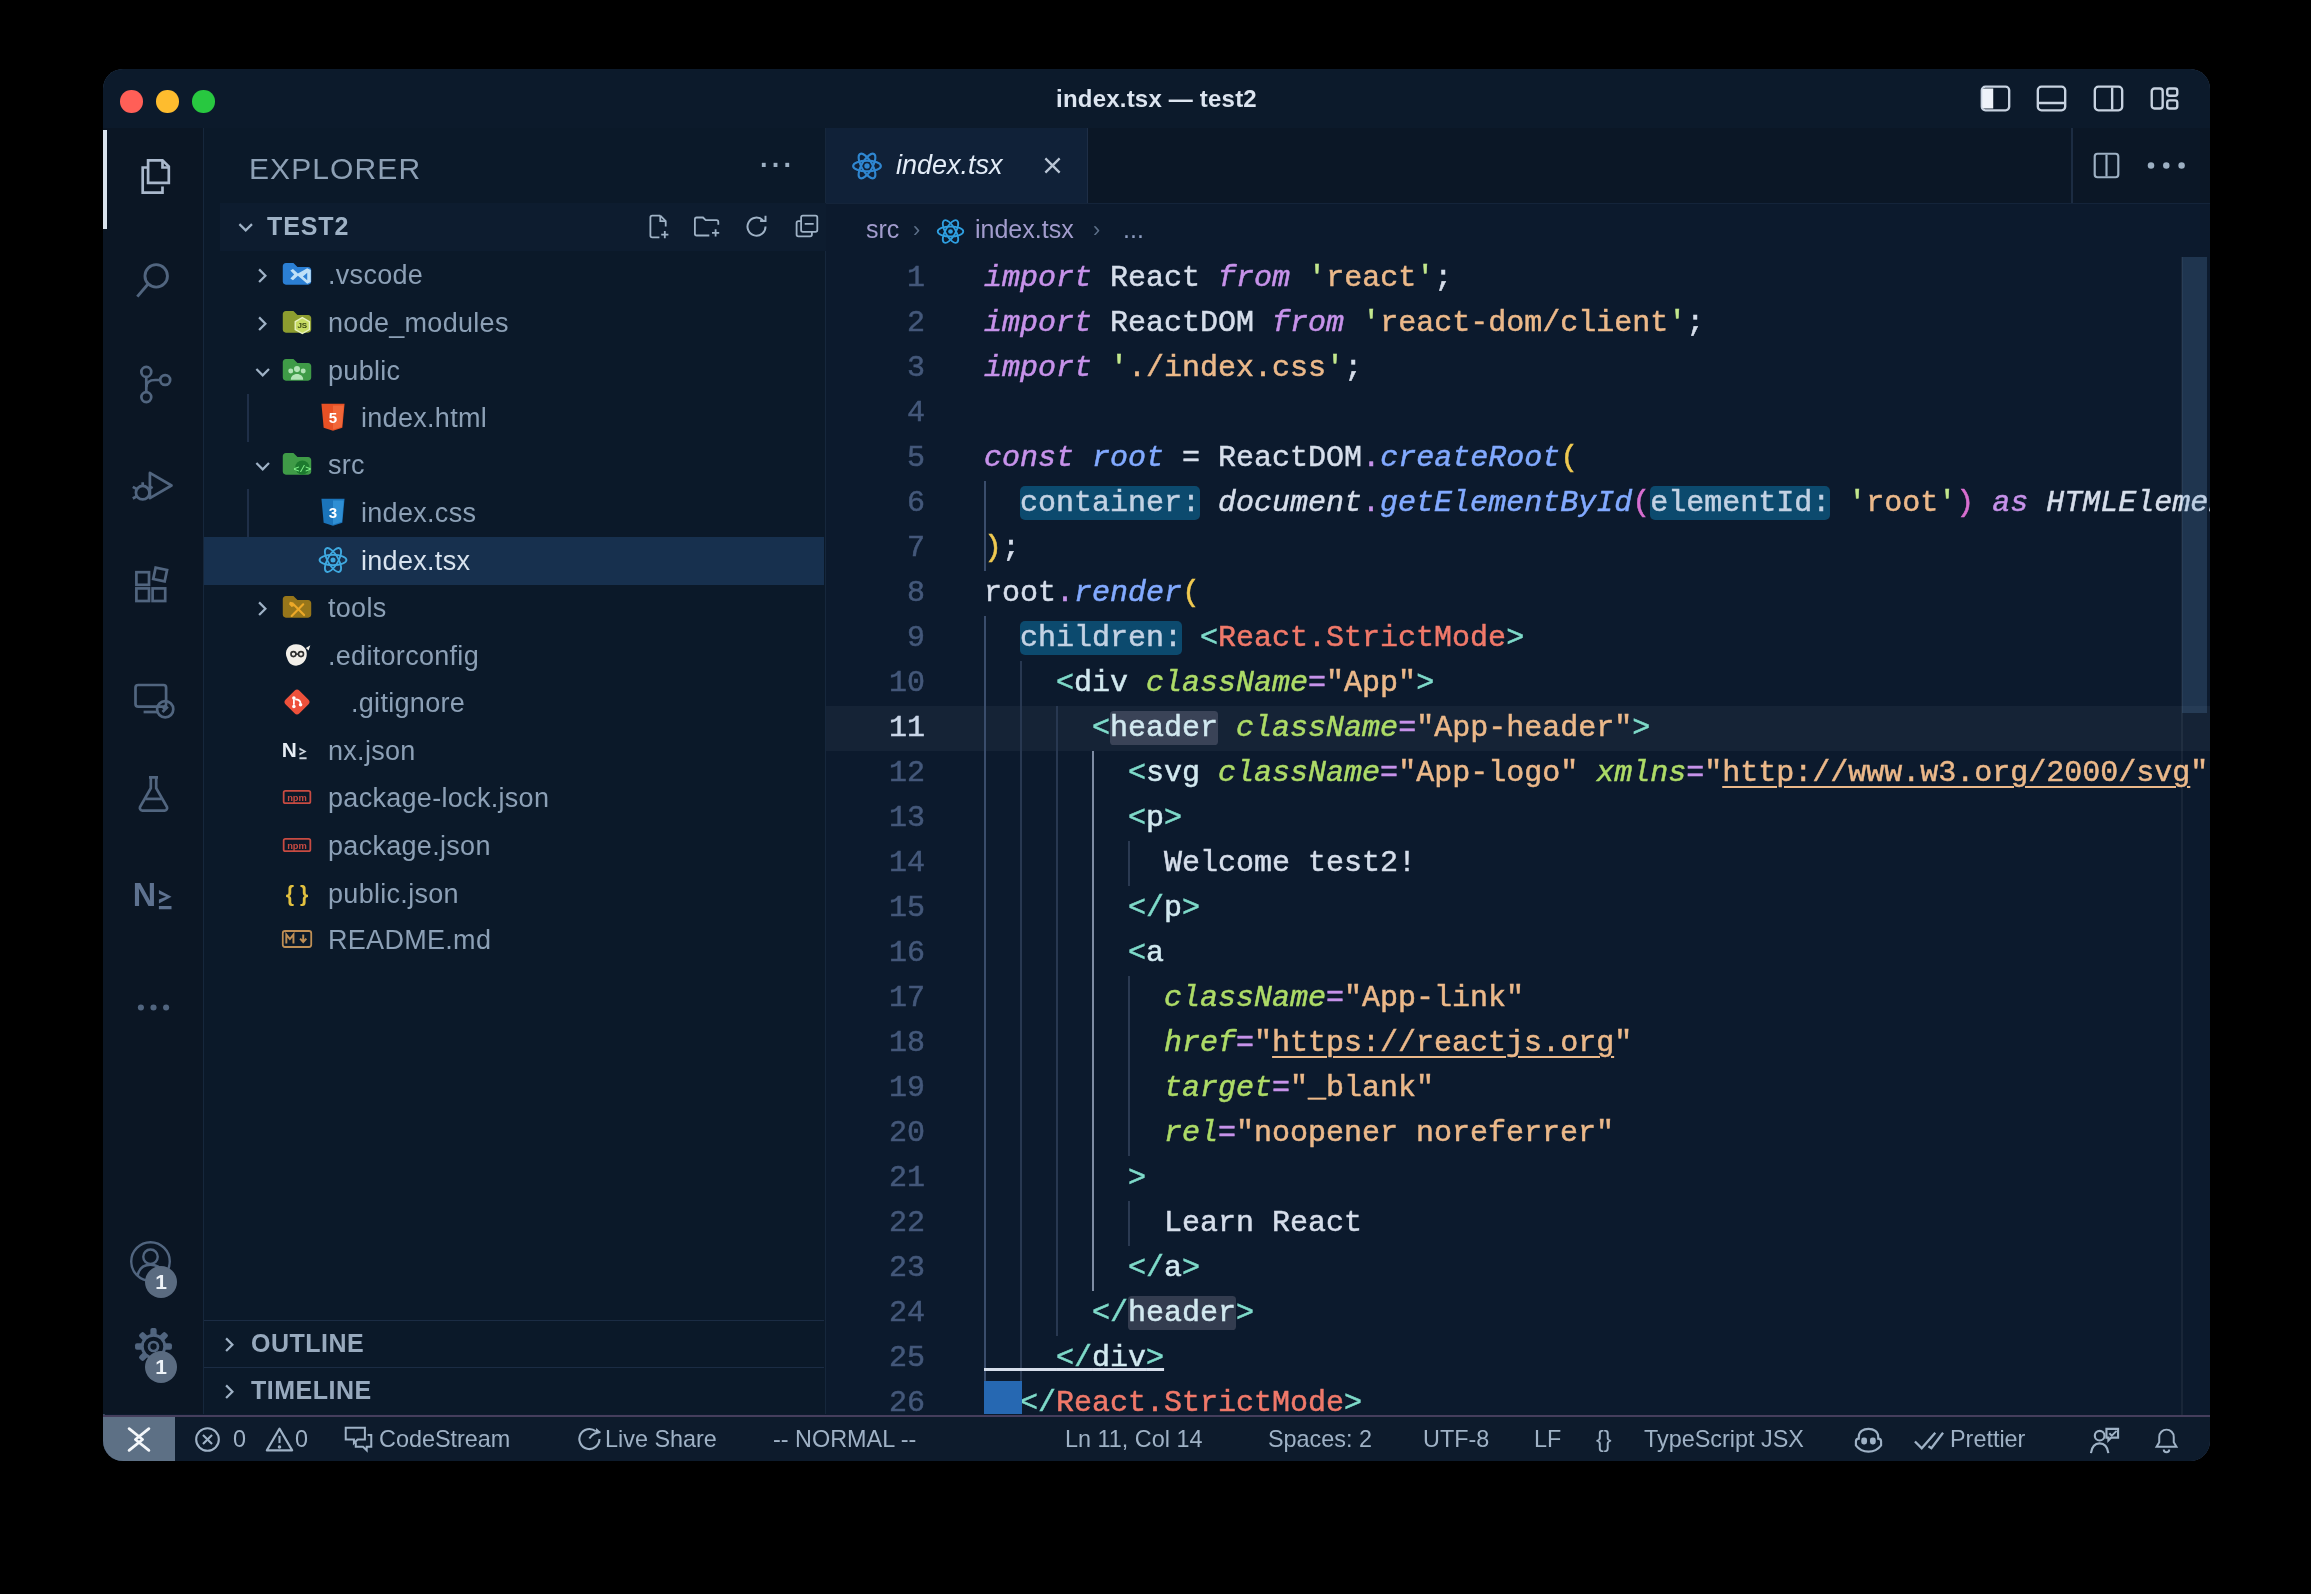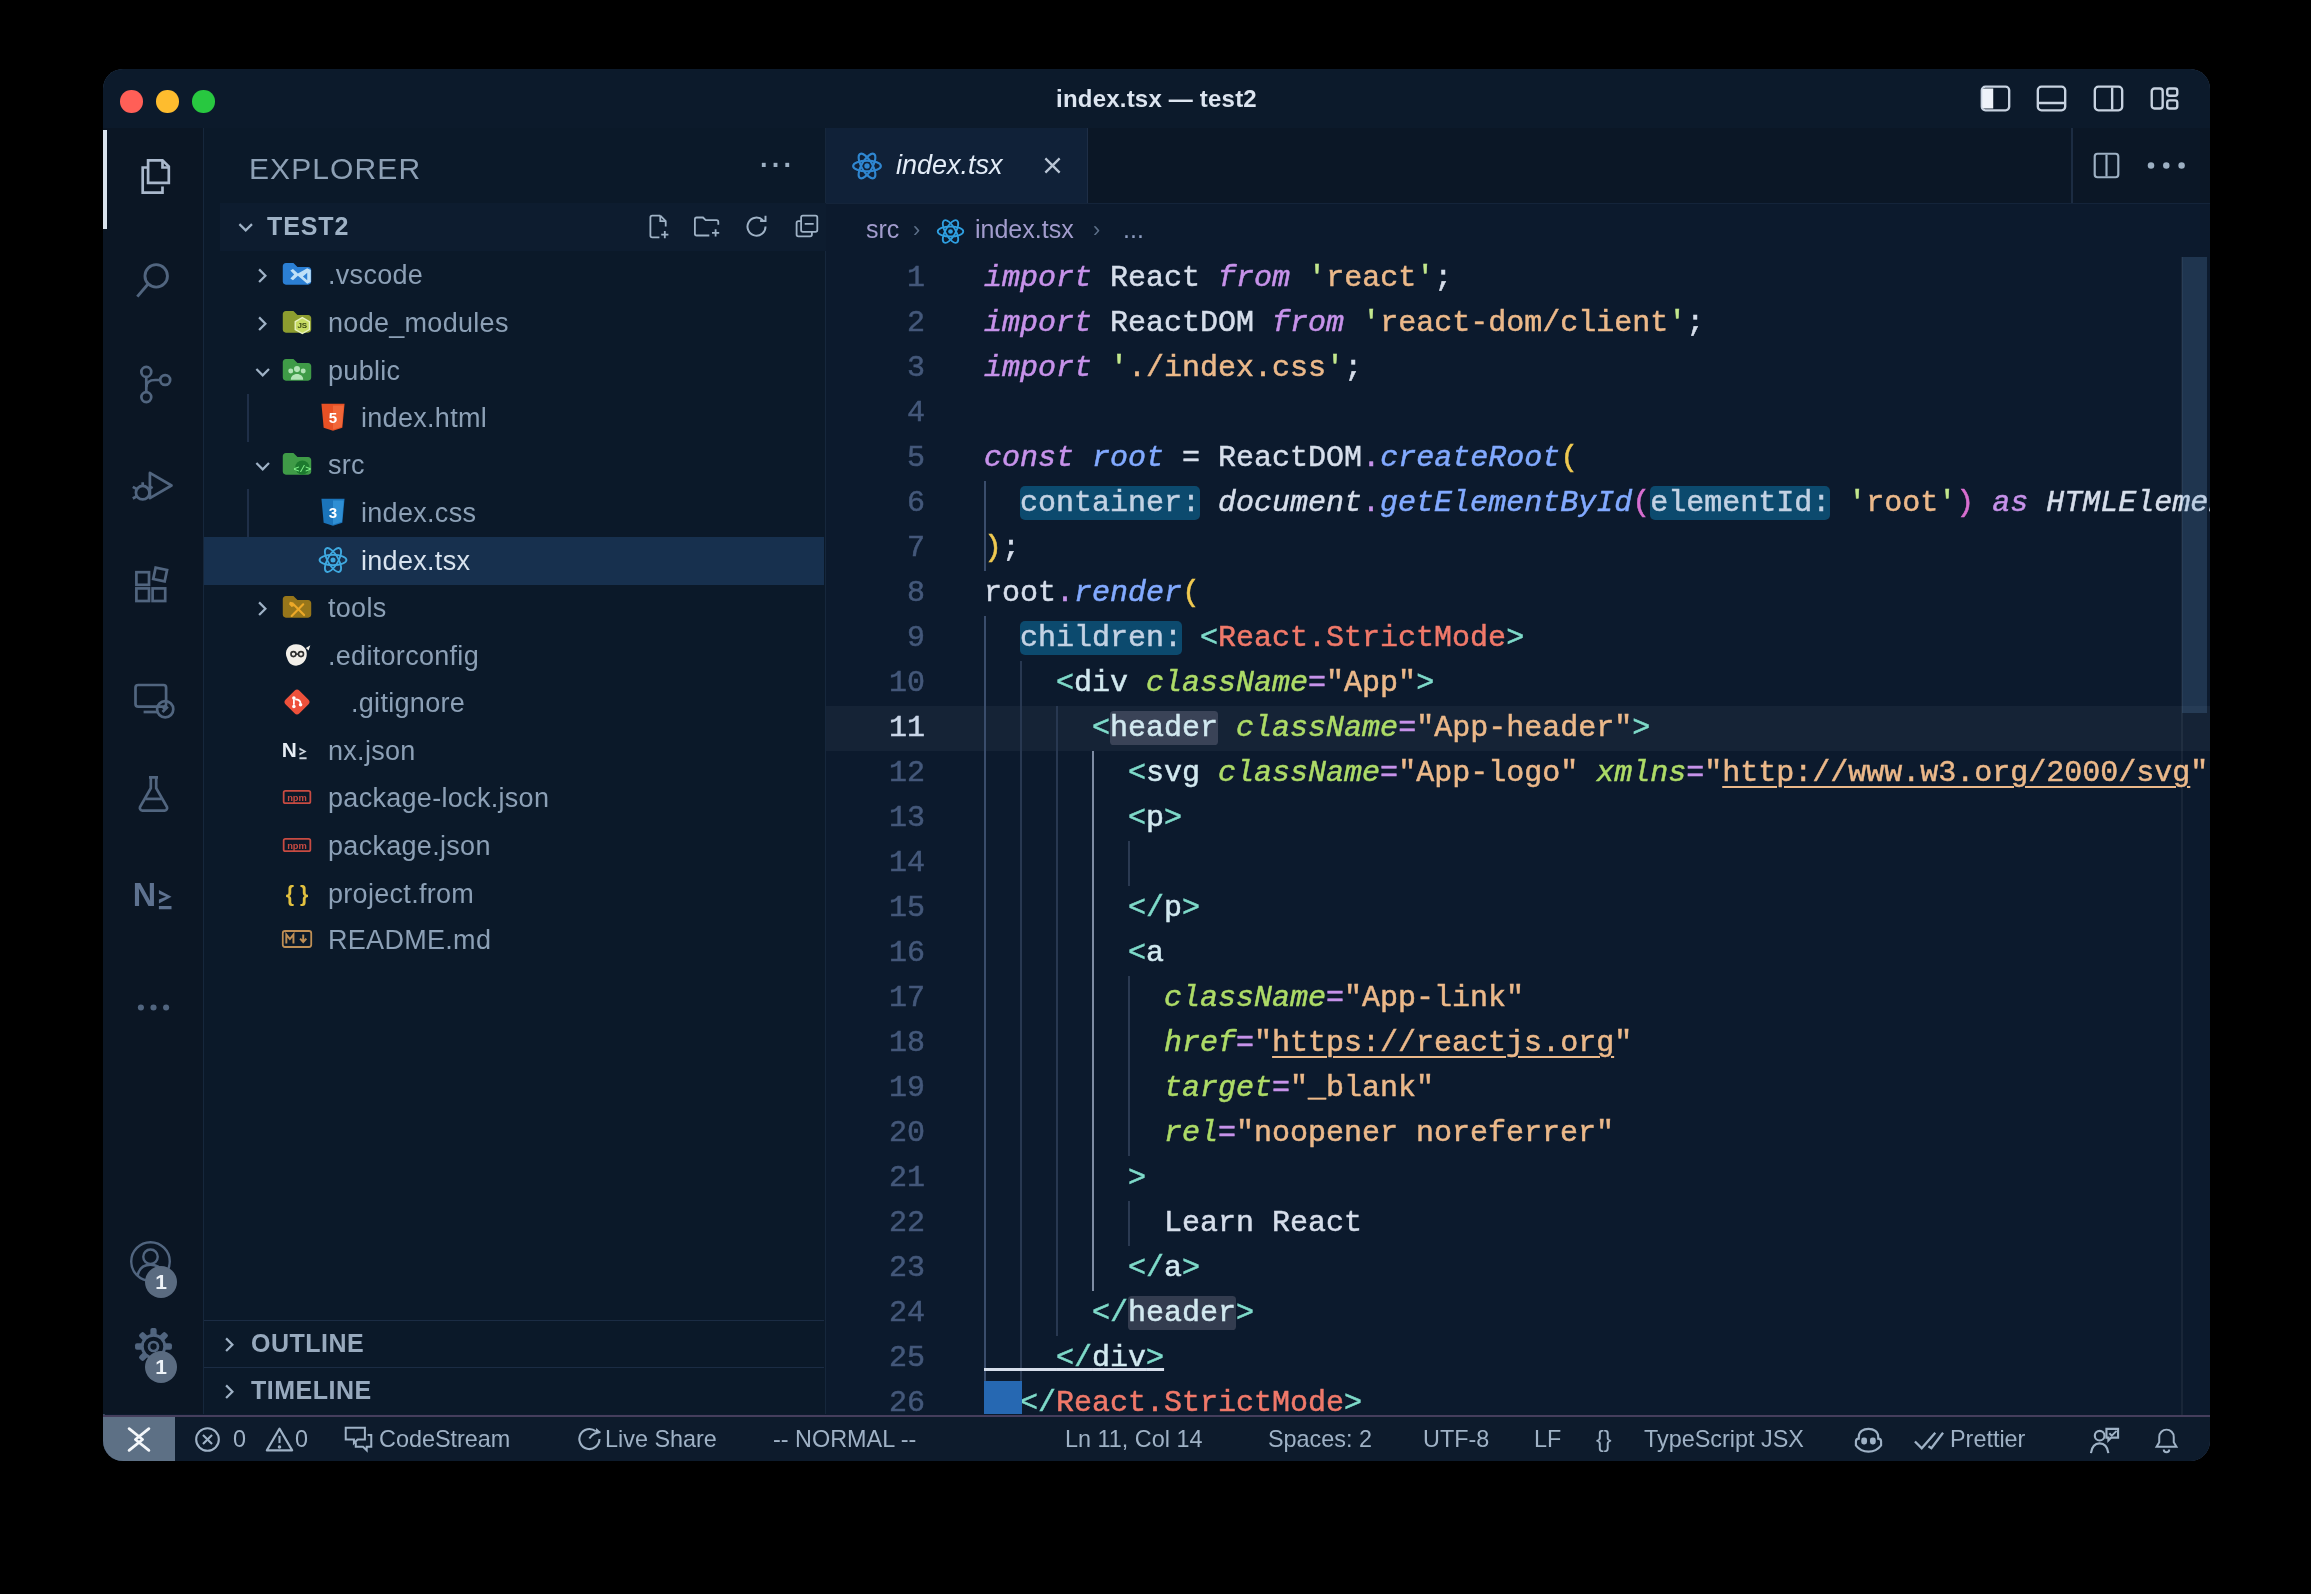--- a/index.html
+++ b/index.html
@@ -365,21 +365,21 @@
           <svg class="ficon" style="left:77px;" width="32" height="32" viewBox="0 0 36 36">
             <rect x="3" y="11" width="30" height="14" rx="2" fill="none" stroke="#c84b42" stroke-width="2"></rect>
             <text x="18" y="22.5" font-size="10.5" font-weight="bold" fill="#c84b42" text-anchor="middle" font-family="Liberation Sans">npm</text>
           </svg>
           <span class="nm" style="left:124px;">package.json</span>
         </div>
       <div class="trow" style="top:742px;">
           <svg class="ficon" style="left:77px;" width="32" height="32" viewBox="0 0 36 36">
             <text x="18" y="27" font-size="24" font-weight="bold" fill="#e3c13f" text-anchor="middle" font-family="Liberation Sans">{ }</text>
           </svg>
-          <span class="nm" style="left:124px;">project.from</span>
+          <span class="nm" style="left:124px;">public.json</span>
         </div>
       <div class="trow" style="top:788px;">
           <svg class="ficon" style="left:77px;" width="32" height="32" viewBox="0 0 36 36">
             <rect x="2" y="9" width="32" height="18" rx="2.5" fill="none" stroke="#bf8f55" stroke-width="2"></rect>
             <path d="M6 23 v-10 l4 5 l4-5 v10" fill="none" stroke="#bf8f55" stroke-width="2.2"></path>
             <path d="M25 13 v7 M21.5 17.5 l3.5 4 l3.5-4" fill="none" stroke="#bf8f55" stroke-width="2.2"></path>
           </svg>
           <span class="nm" style="left:124px;">README.md</span>
         </div>
     </div>
@@ -487,20 +487,21 @@
     <div class="cl" style="top:134px;"></div>
     <div class="cl" style="top:179px;"><span class="kw">const</span> <span class="fn">root</span> <span class="id">=</span> <span class="id">ReactDOM</span><span class="dot">.</span><span class="fn">createRoot</span><span class="p1">(</span></div>
     <div class="cl" style="top:224px;">  <span class="hint">container:</span> <span class="idi">document</span><span class="dot">.</span><span class="fn">getElementById</span><span class="p2">(</span><span class="hint">elementId:</span> <span class="q">'</span><span class="str">root</span><span class="q">'</span><span class="p2">)</span> <span class="kw">as</span> <span class="idi">HTMLElement</span></div>
     <div class="cl" style="top:269px;"><span class="p1">)</span><span class="id">;</span></div>
     <div class="cl" style="top:314px;"><span class="id">root</span><span class="dot">.</span><span class="fn">render</span><span class="p1">(</span></div>
     <div class="cl" style="top:359px;">  <span class="hint">children:</span> <span class="jx">&lt;</span><span class="cp">React.StrictMode</span><span class="jx">&gt;</span></div>
     <div class="cl" style="top:404px;">    <span class="jx">&lt;</span><span class="tg">div</span> <span class="at">className</span><span class="eq">=</span><span class="str">"App"</span><span class="jx">&gt;</span></div>
     <div class="cl" style="top:449px;">      <span class="jx">&lt;</span><span class="wh1"><span class="tg">header</span></span> <span class="at">className</span><span class="eq">=</span><span class="str">"App-header"</span><span class="jx">&gt;</span></div>
     <div class="cl" style="top:494px;">        <span class="jx">&lt;</span><span class="tg">svg</span> <span class="at">className</span><span class="eq">=</span><span class="str">"App-logo"</span> <span class="at">xmlns</span><span class="eq">=</span><span class="str">"</span><span class="lnk">http://www.w3.org/2000/svg</span><span class="str">"</span></div>
     <div class="cl" style="top:539px;">        <span class="jx">&lt;</span><span class="tg">p</span><span class="jx">&gt;</span></div>
+    <div class="cl" style="top:584px;">          Welcome test2!</div>
     <div class="cl" style="top:629px;">        <span class="jx">&lt;/</span><span class="tg">p</span><span class="jx">&gt;</span></div>
     <div class="cl" style="top:674px;">        <span class="jx">&lt;</span><span class="tg">a</span></div>
     <div class="cl" style="top:719px;">          <span class="at">className</span><span class="eq">=</span><span class="str">"App-link"</span></div>
     <div class="cl" style="top:764px;">          <span class="at">href</span><span class="eq">=</span><span class="str">"</span><span class="lnk">https://reactjs.org</span><span class="str">"</span></div>
     <div class="cl" style="top:809px;">          <span class="at">target</span><span class="eq">=</span><span class="str">"_blank"</span></div>
     <div class="cl" style="top:854px;">          <span class="at">rel</span><span class="eq">=</span><span class="str">"noopener noreferrer"</span></div>
     <div class="cl" style="top:899px;">        <span class="jx">&gt;</span></div>
     <div class="cl" style="top:944px;">          Learn React</div>
     <div class="cl" style="top:989px;">        <span class="jx">&lt;/</span><span class="tg">a</span><span class="jx">&gt;</span></div>
     <div class="cl" style="top:1034px;">      <span class="jx">&lt;/</span><span class="wh2"><span class="tg">header</span></span><span class="jx">&gt;</span></div>

